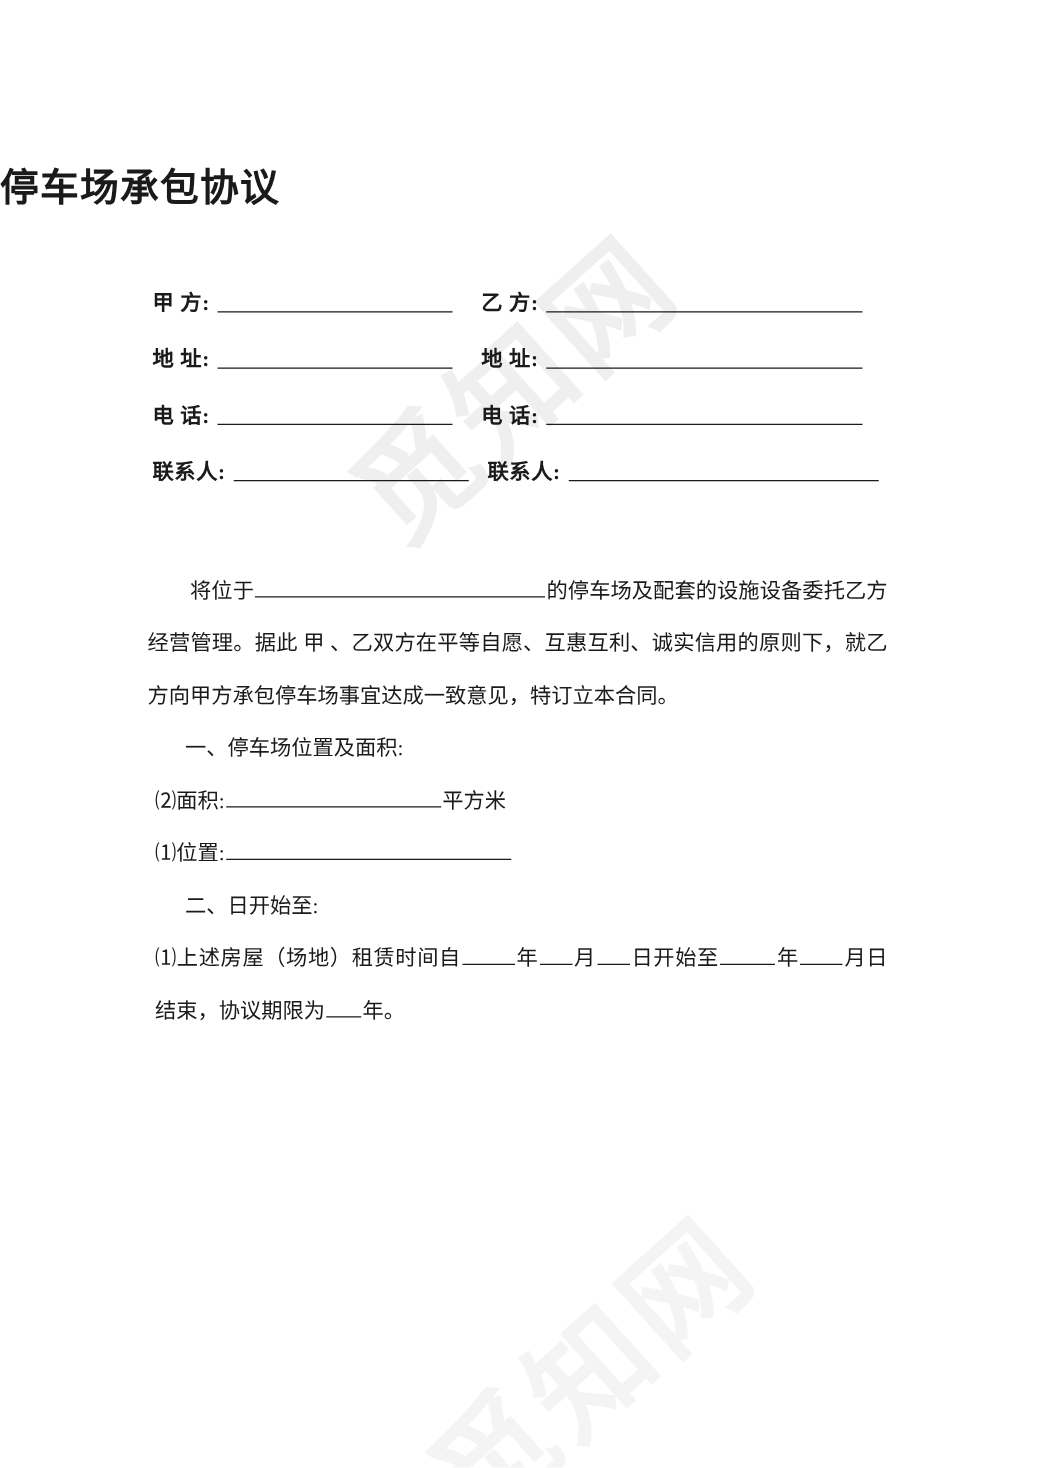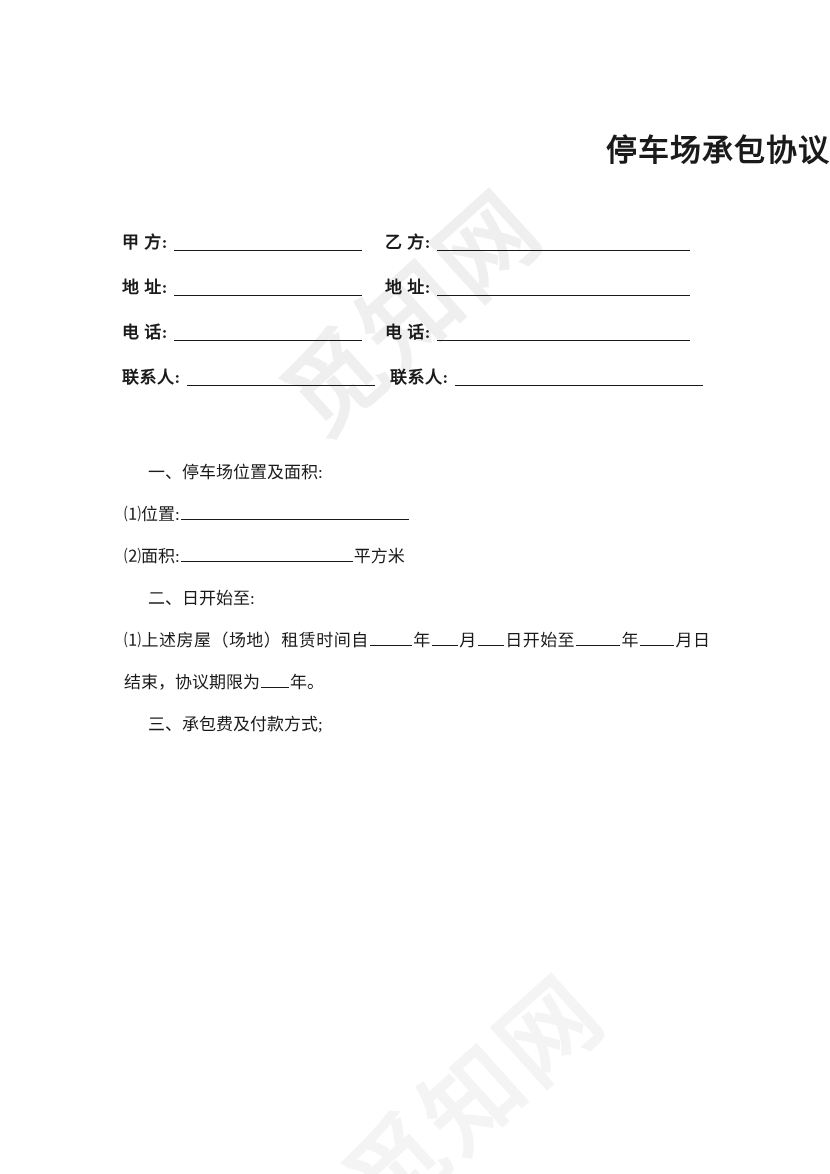--- a/index.html
+++ b/index.html
@@ -66,42 +66,42 @@
     position: absolute;
     inset: 0;
     z-index: 2;
   }
 
   .doc-title {
     position: absolute;
     left: 0;
     right: 0;
     top: 104px;
-    text-align: right;
+    text-align: left;
     font-size: 31px;
     font-weight: 700;
     letter-spacing: 1px;
     font-family: "Liberation Serif", "DejaVu Serif", serif;
   }
 
   
   .party-block {
     position: absolute;
     left: 118px;
     top: 234px;
     width: 592px;
   }
   .party-row {
     position: relative;
     height: 45px;
   }
   .fld {
     position: absolute;
     display: flex;
-    align-items: flex-end;
+    align-items: flex-start;
     font-size: 17px;
     line-height: 1;
     white-space: nowrap;
   }
   .fld .lbl {
     font-weight: 700;
     letter-spacing: 0.5px;
   }
   .fld .rule {
     display: inline-block;
@@ -220,33 +220,33 @@
         <div class="fld right indent">
           <span class="lbl">联系人:</span>
           <span class="rule"></span>
         </div>
       </div>
 
     </div>
 
     <div class="body-text">
 
+      <p class="para indent2"><span>将位于</span><span class="rule-inline r-place"></span><span>的停车场及配套的设施设备委托乙方经营管理。据此 甲 、乙双方在平等自愿、互惠互利、诚实信用的原则下，就乙方向甲方承包停车场事宜达成一致意见，特订立本合同。</span></p>
 
       <p class="sec-head"><span class="num">一、</span><span>停车场位置及面积:</span></p>
 
+      <p class="para item"><span>⑵</span><span>面积:</span><span class="rule-inline r-area"></span><span>平方米</span></p>
+
       <p class="para item"><span>⑴</span><span>位置:</span><span class="rule-inline r-pos"></span></p>
 
-      <p class="para item"><span>⑵</span><span>面积:</span><span class="rule-inline r-area"></span><span>平方米</span></p>
-
       <p class="sec-head"><span class="num">二、</span><span>日开始至:</span></p>
 
       <p class="para item"><span>⑴</span><span>上述房屋（场地）租赁时间自</span><span class="rule-inline r-yr"></span><span>年</span><span class="rule-inline r-mo"></span><span>月</span><span class="rule-inline r-day"></span><span>日开始至</span><span class="rule-inline r-yr2"></span><span>年</span><span class="rule-inline r-mo2"></span><span>月日结束，协议期限为</span><span class="rule-inline r-term"></span><span>年。</span></p>
 
 
-      <p class="sec-head"><span class="num">三、</span><span>承包费及付款方式;</span></p>
 
       <div class="blank-line"></div>
 
 
     </div>
 
   </div>
 </div>
 
 </body></html>

